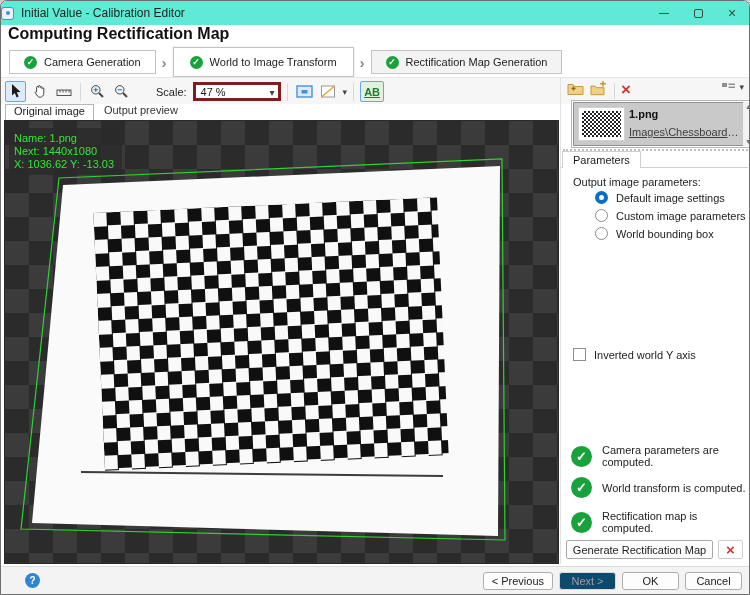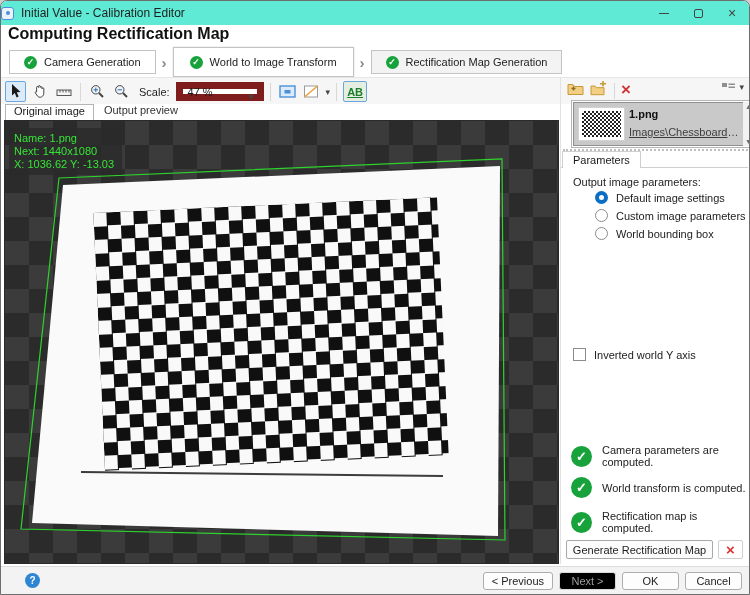--- a/index.html
+++ b/index.html
@@ -34,22 +34,22 @@
   .check-sm { width:13px; height:13px; border-radius:50%; background:#17a23b; color:#fff;
               font-size:9px; font-weight:bold; display:flex; align-items:center; justify-content:center; flex:0 0 auto;}
   
   .toolstrip { position:absolute; left:0; top:76px; width:750px; height:27px; background:#f6f6f6;
                border-top:1px solid #e6e6e6; }
   .tools-left { position:absolute; left:4px; top:0; height:27px; display:flex; align-items:center; gap:3px; }
   .tool-btn { width:21px; height:21px; display:flex; align-items:center; justify-content:center;
               border:1px solid transparent; border-radius:2px; }
   .tool-btn.selected { border-color:#6aa7dd; background:#dcebf9; }
   .tool-sep { width:1px; height:18px; background:#d8d8d8; margin:0 3px; }
-  .scale-label { font-size:11px; color:#222; margin:0 3px 0 4px; }
-  .scale-combo { width:88px; height:19px; border:7px solid #7f1d1d; background:#fff; font-size:11px;
+  .scale-label { font-size:11px; color:#222; margin:0 3px 0 21px; }
+  .scale-combo { width:88px; height:19px; border:3px solid #7f1d1d; background:#fff; font-size:11px;
                  display:flex; align-items:center; padding-left:5px; position:relative; }
   .scale-combo .caret { position:absolute; right:3px; top:2px; font-size:10px; color:#444; }
   .caret-mini { font-size:9px; color:#444; margin-left:1px; }
   .ab-btn { width:24px; height:21px; border:1px solid #6aa7dd; background:#e4efe2; color:#1c7d2c;
             font-size:11px; font-weight:bold; display:flex; align-items:center; justify-content:center; border-radius:2px;text-decoration:underline;}
   
   .view-tabs { position:absolute; left:4px; top:103px; height:17px; display:flex; font-size:11px; }
   .vtab { padding:0 8px 0 8px; }
   .vtab.active { background:#fff; border:1px solid #b5b5b5; border-bottom:none; }
   .vtab.inactive { color:#333; margin-left:2px; }
@@ -113,21 +113,21 @@
                display:flex; align-items:center; justify-content:center; line-height:1; }
   
   .footer { position:absolute; left:0; top:565px; width:750px; height:30px; background:#f3f3f3;
             border-top:1px solid #dcdcdc; }
   .help-btn { position:absolute; left:24px; top:572px; width:15px; height:15px; border-radius:50%;
               background:#2e86d3; color:#fff; font-size:10px; font-weight:bold;
               display:flex; align-items:center; justify-content:center; }
   .footer-btns { position:absolute; right:7px; top:571px; display:flex; gap:6px;align-items:center; }
   .f-btn { min-width:57px; height:18px; border:1px solid #adadad; border-radius:3px; background:#fdfdfd;
            font-size:11px; color:#222; display:flex; align-items:center; justify-content:center; padding:0 8px; }
-  .f-btn.disabled { color:#9f9f9f; border-color:#dadada; background:#000000; }
+  .f-btn.disabled { color:#9f9f9f; border-color:#dadada; background:#0c4a6e; }
 </style>
 </head>
 <body>
 
 <div class="window">
 
   <div class="titlebar">
     <span class="app-icon"></span>
     <span class="title-text">Initial Value - Calibration Editor</span>
     <div class="win-controls">

